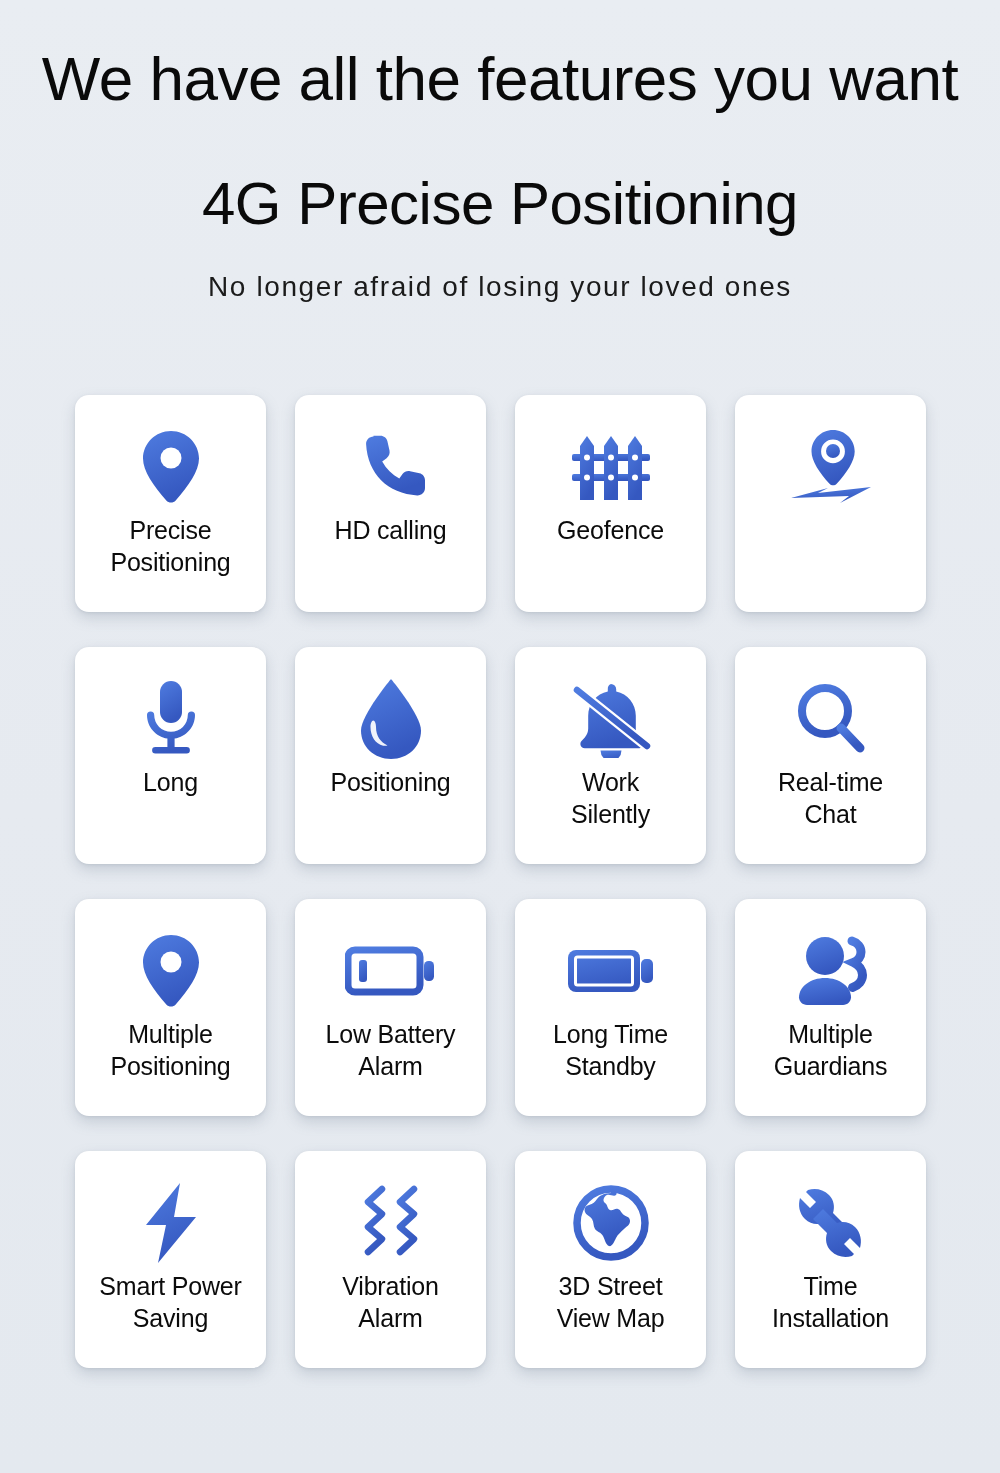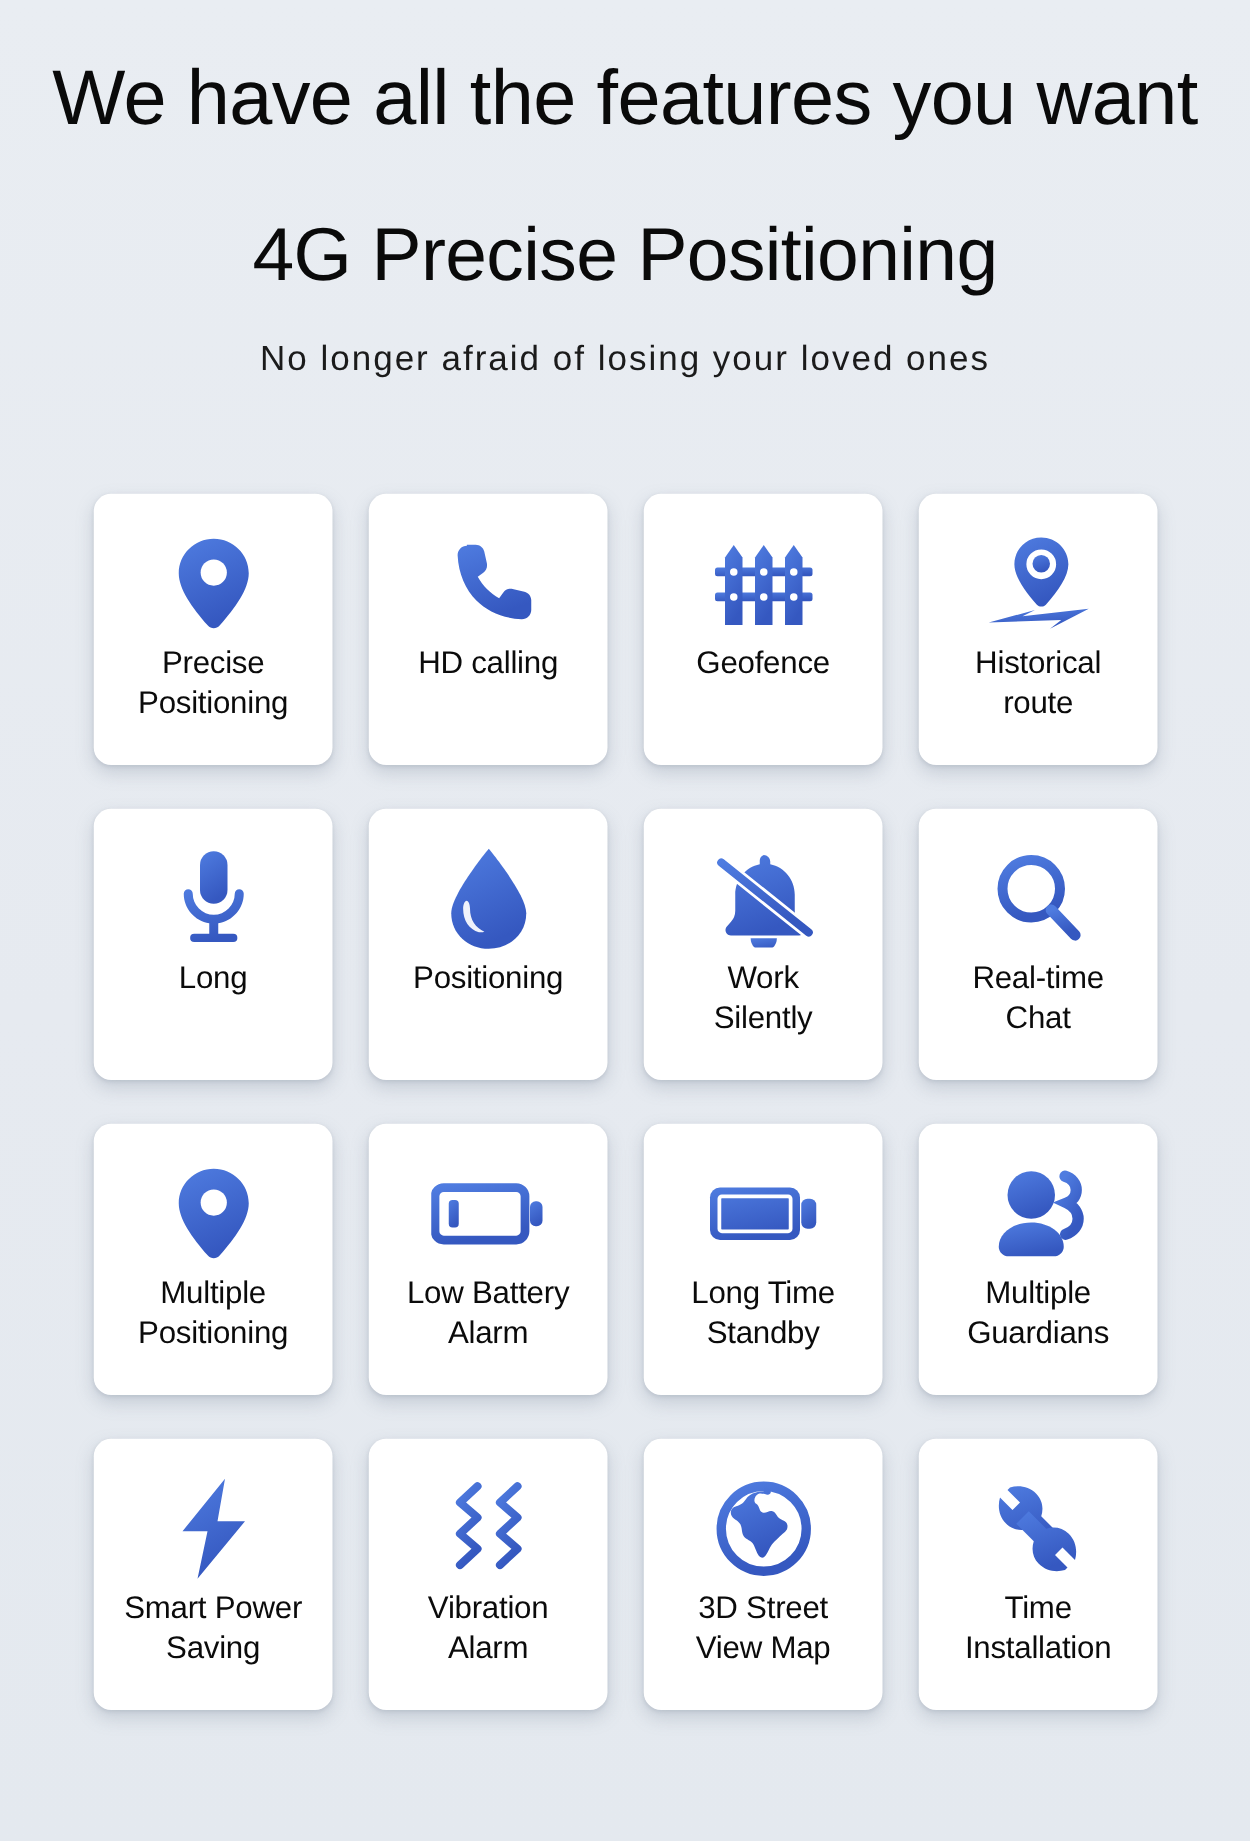--- a/index.html
+++ b/index.html
@@ -174,22 +174,20 @@
               <linearGradient id="g3" x1="0" y1="0" x2="0.35" y2="1">
                 <stop offset="0%" stop-color="#4f7ce0"></stop>
                 <stop offset="100%" stop-color="#3558c0"></stop>
               </linearGradient>
             </defs>
             <path d="M45 3C33 3 23.5 12.6 23.5 24.4c0 9.6 8.1 21.3 18 32.3 1.9 2.1 5.3 2.1 7.2 0 9.9-11 18-22.7 18-32.3C66.7 12.6 57 3 45 3zm0 9.5a11.9 11.9 0 1 1 0 23.8 11.9 11.9 0 0 1 0-23.8z" fill="url(#g3)"></path>
             <circle cx="45" cy="24" r="7" fill="url(#g3)"></circle>
             <path d="M3 71 L40 61 L30 66 L83 60 L52 76 L61 69 Z" fill="url(#g3)"></path>
           </svg>
         </div>
-        <div class="card-label">Historical
-route</div>
       </div>
       <div class="card">
         <div class="icon-wrap">
           <svg width="64" height="80" viewBox="0 0 64 80">
             <defs>
               <linearGradient id="g4" x1="0" y1="0" x2="0.35" y2="1">
                 <stop offset="0%" stop-color="#4f7ce0"></stop>
                 <stop offset="100%" stop-color="#3558c0"></stop>
               </linearGradient>
             </defs>

